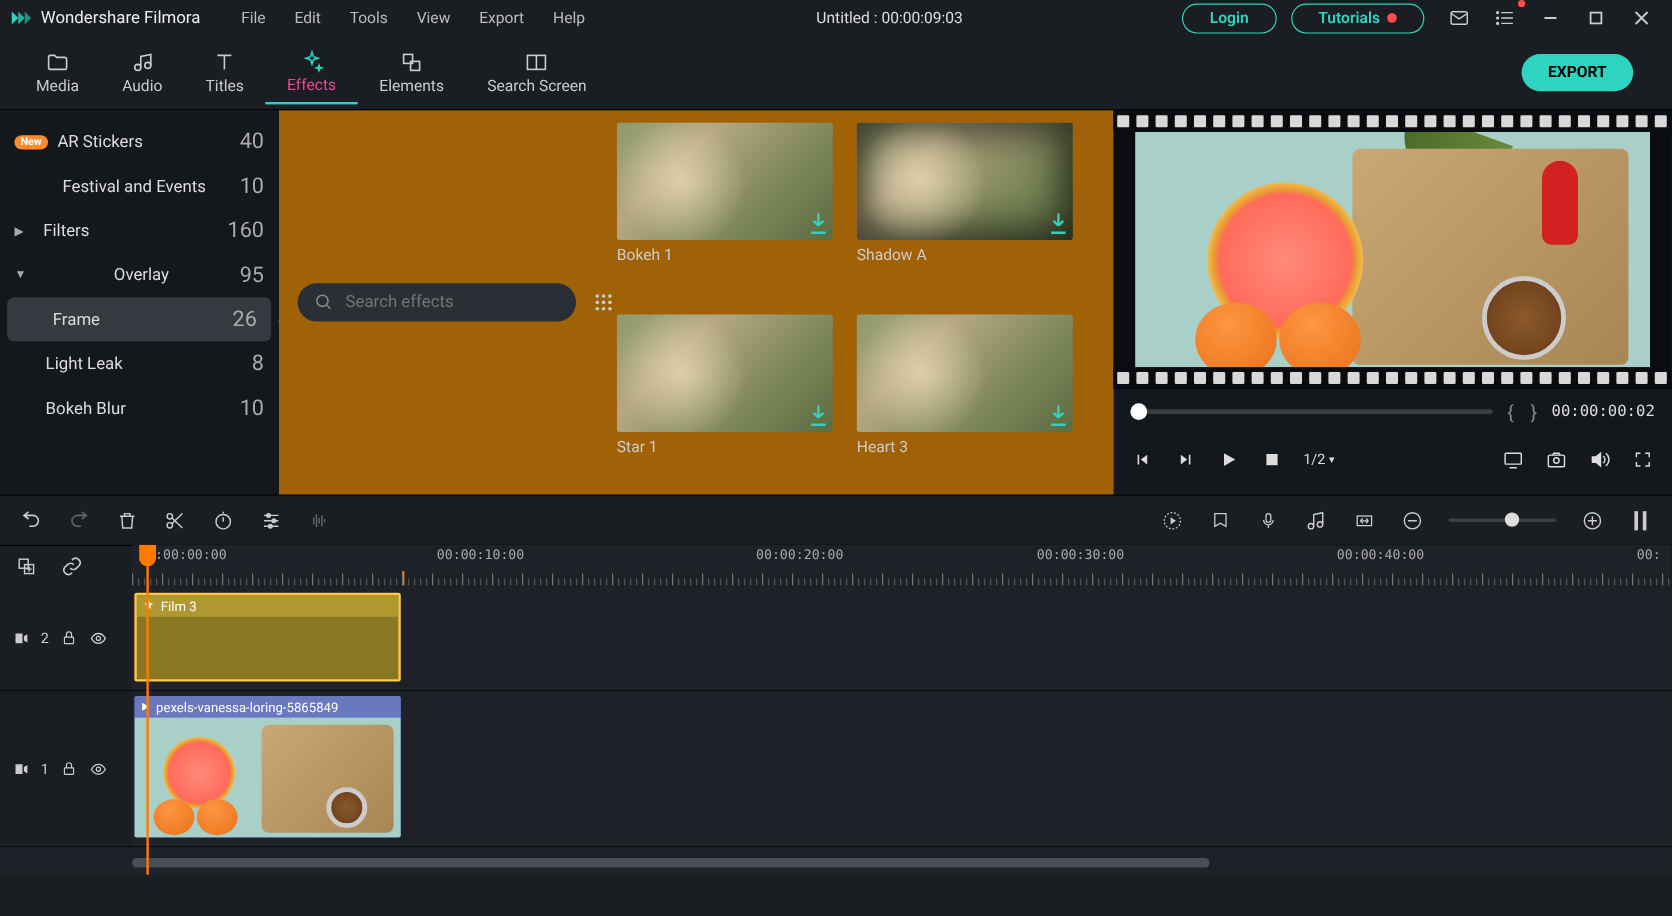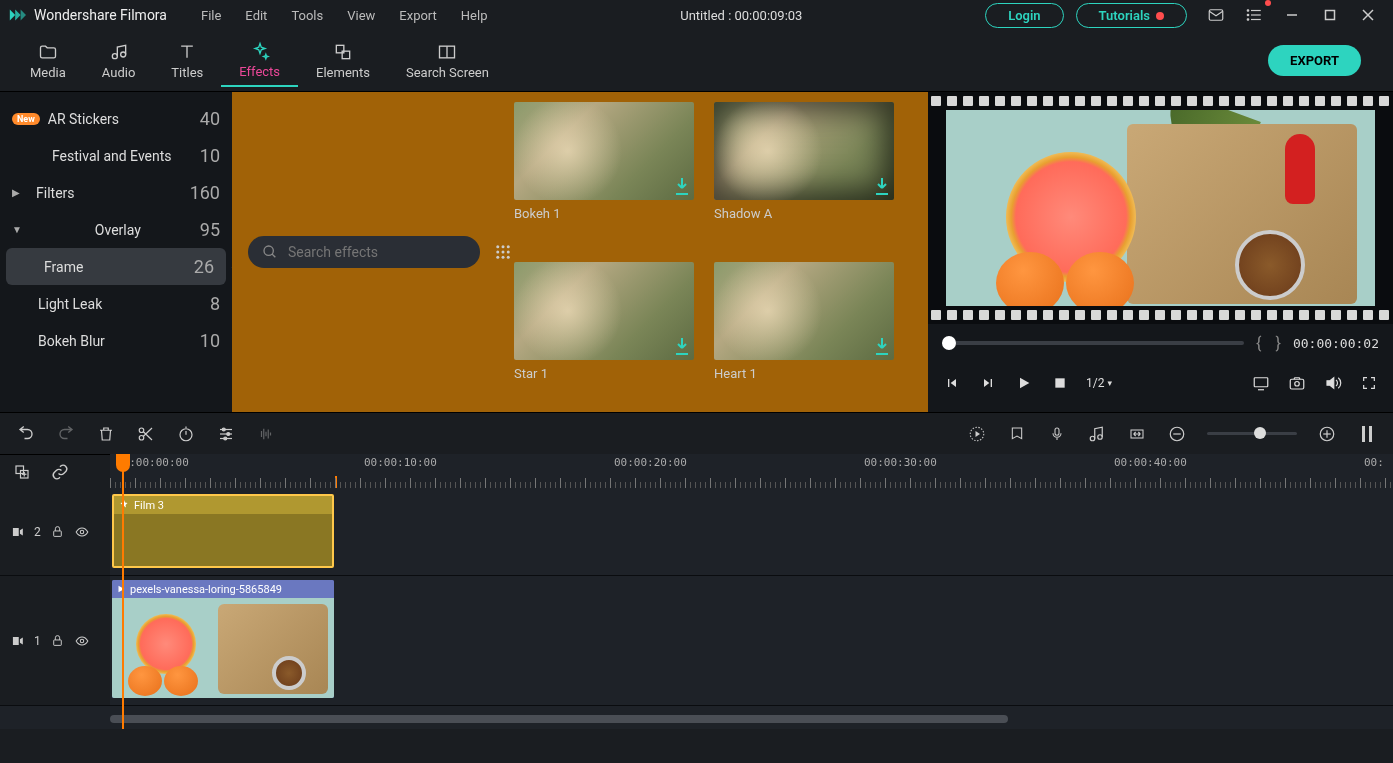--- a/index.html
+++ b/index.html
@@ -283,21 +283,21 @@
             </svg>
           </div>
           <div class="effect-name">Star 1</div>
         </div>
       <div class="effect-card">
           <div class="effect-thumb">
             <svg class="dl-badge" viewBox="0 0 16 20">
               <path d="M8 2v10m0 0l-4-4m4 4l4-4M2 18h12" stroke="#2dd4bf" stroke-width="2" fill="none"></path>
             </svg>
           </div>
-          <div class="effect-name">Heart 1</div>
+          <div class="effect-name">Heart 3</div>
         </div>
     </div>
   </div>
 
   <div class="preview-panel">
     <div class="film-border">
       <div class="perf-row">
           <div class="perf"></div>
           <div class="perf"></div>
           <div class="perf"></div>
@@ -550,21 +550,21 @@
         <svg width="18" height="18" viewBox="0 0 24 24" fill="none" stroke="currentColor" stroke-width="1.8">
           <path d="M10 14a5 5 0 007 0l3-3a5 5 0 00-7-7l-1 1M14 10a5 5 0 00-7 0l-3 3a5 5 0 007 7l1-1"></path>
         </svg>
       </div>
   </div>
   <div class="ruler" style="position:absolute;top:0;left:0;right:0;">
     <div class="playhead"></div>
     <div class="end-marker"></div>
     <span class="ruler-label" style="left:6px;">00:00:00:00</span>
     <span class="ruler-label" style="left:254px;">00:00:10:00</span>
-    <span class="ruler-label" style="left:504px;">00:00:20:00</span>
+    <span class="ruler-label" style="left:520px;">00:00:20:00</span>
     <span class="ruler-label" style="left:754px;">00:00:30:00</span>
     <span class="ruler-label" style="left:1004px;">00:00:40:00</span>
     <span class="ruler-label" style="left:1254px;">00:</span>
   <div class="ruler-tick major" style="left: 0px;"></div>
       <div class="ruler-tick" style="left: 5px;"></div>
       <div class="ruler-tick" style="left: 10px;"></div>
       <div class="ruler-tick" style="left: 15px;"></div>
       <div class="ruler-tick" style="left: 20px;"></div>
       <div class="ruler-tick major" style="left: 25px;"></div>
       <div class="ruler-tick" style="left: 30px;"></div>

